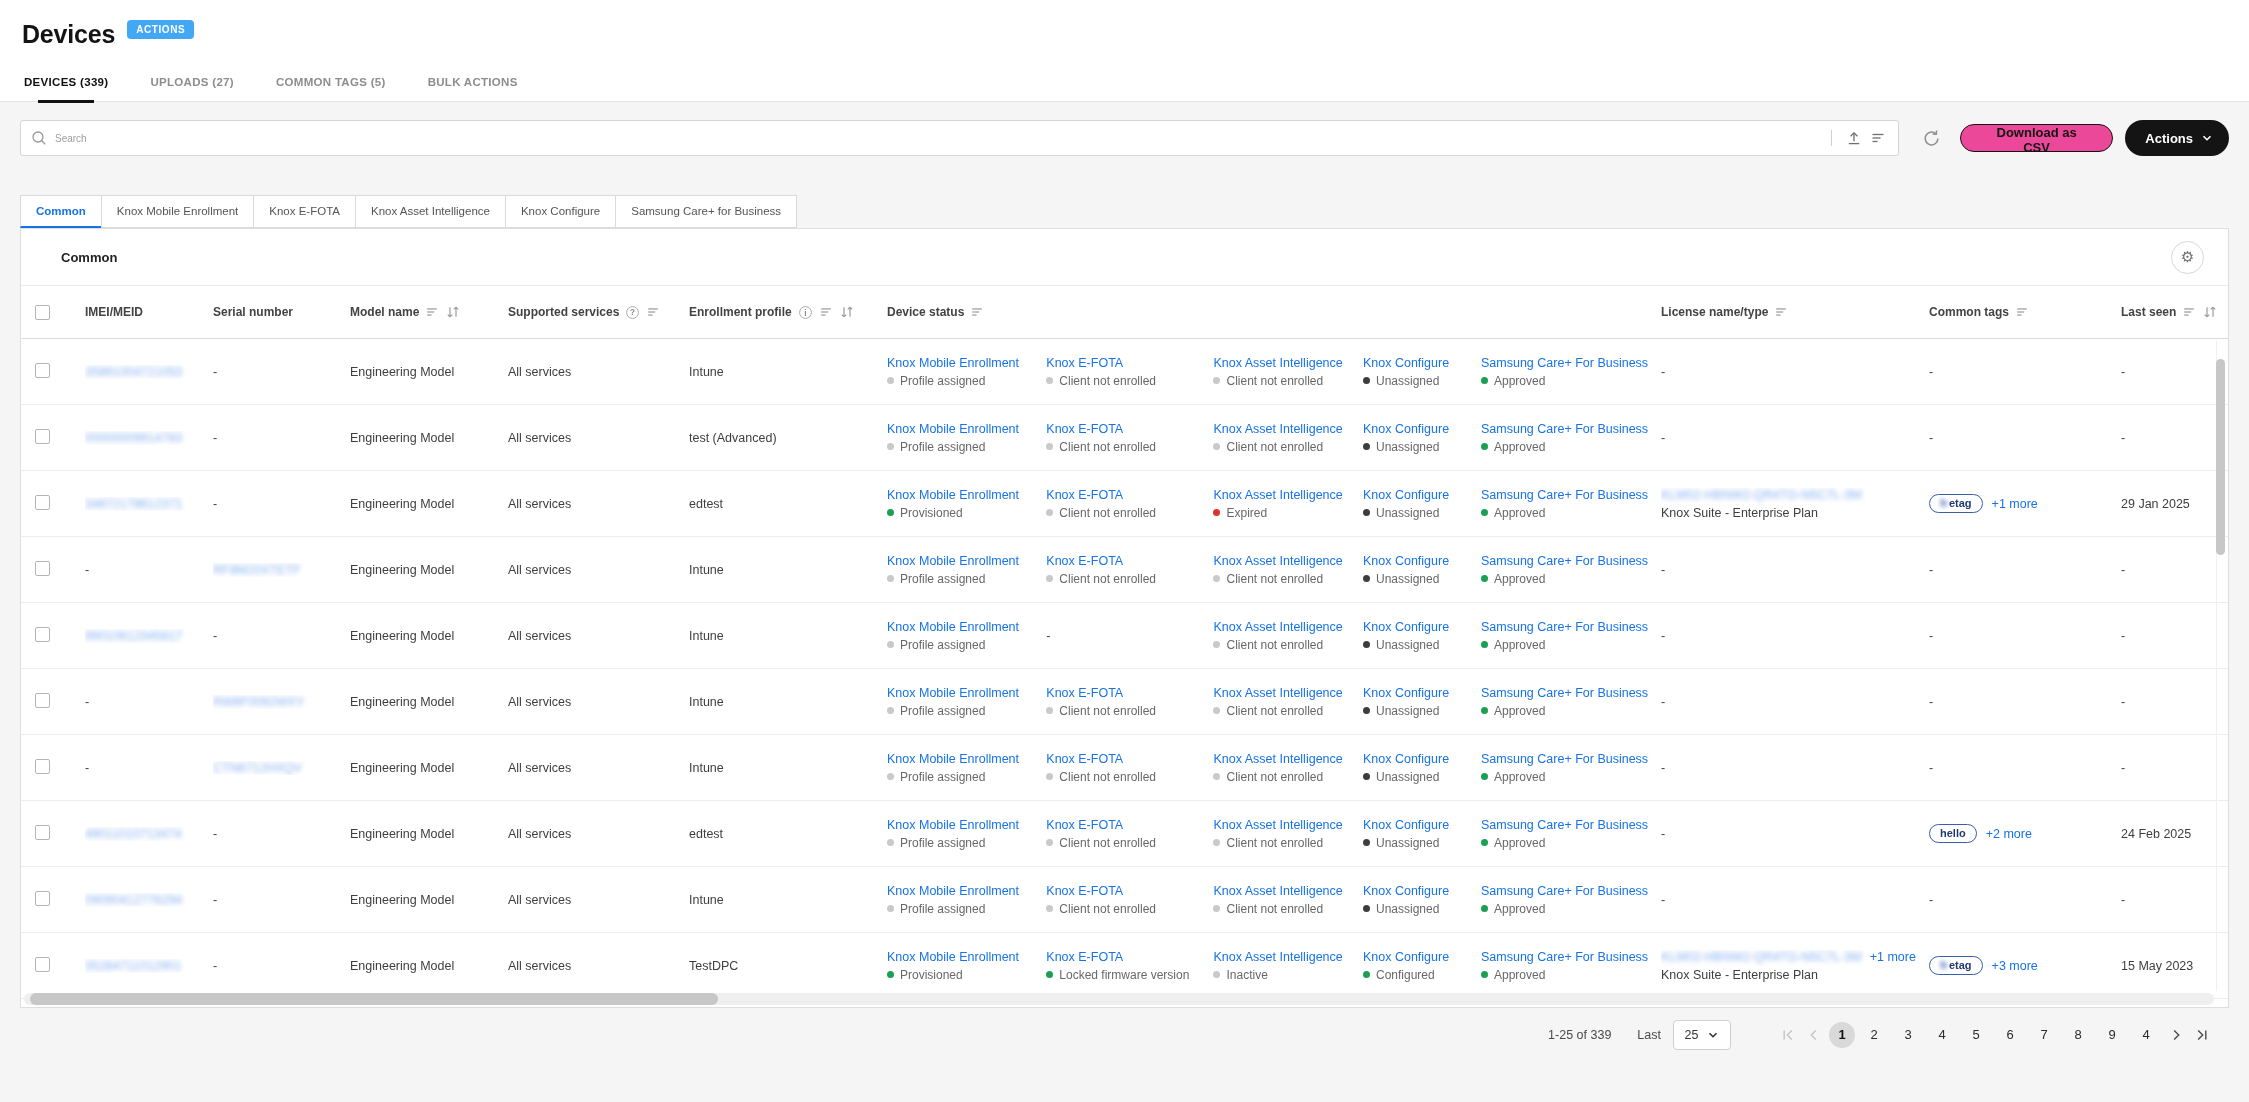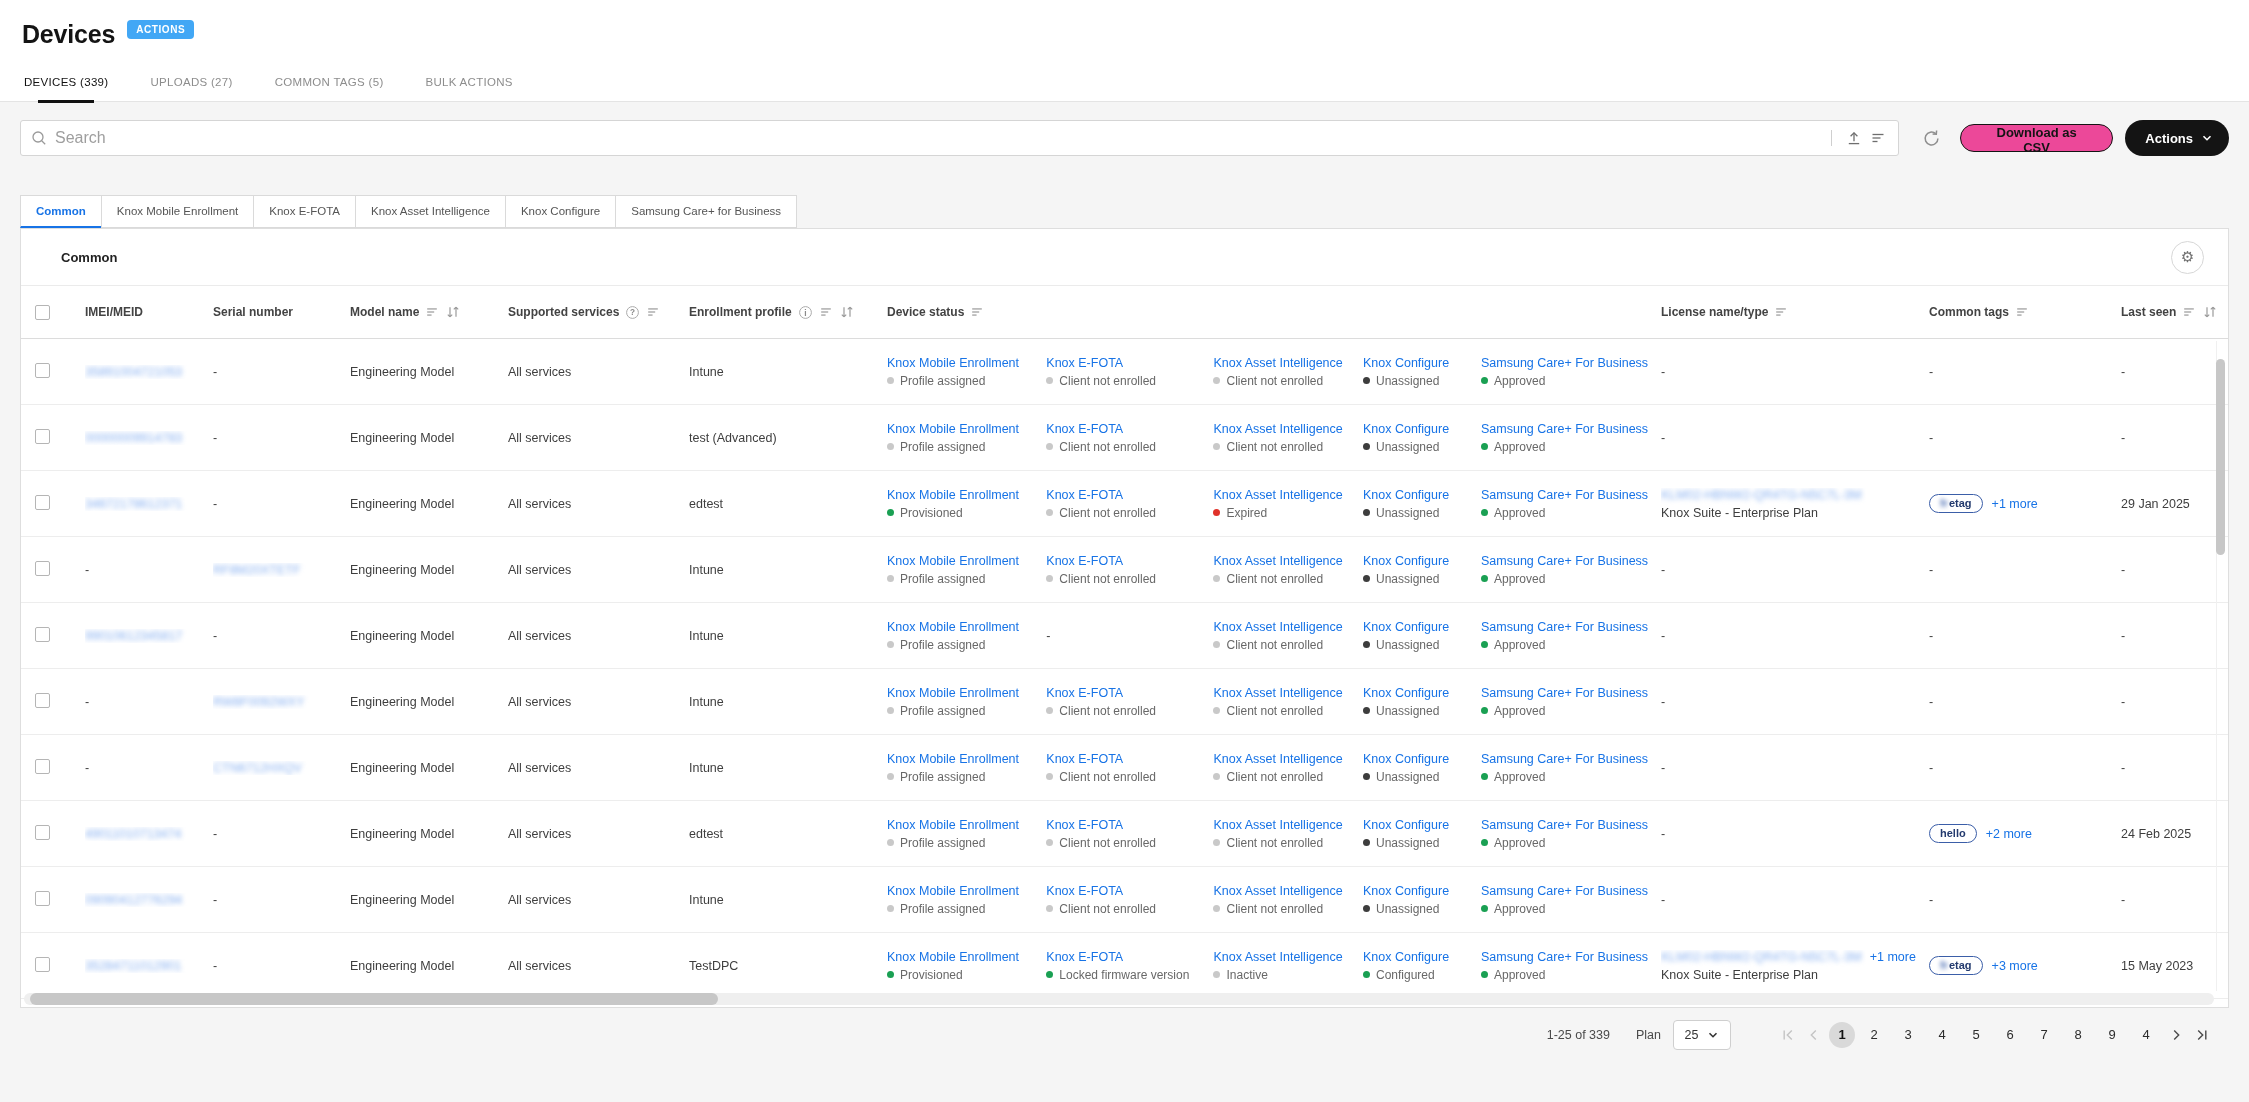--- a/index.html
+++ b/index.html
@@ -11,34 +11,34 @@
   .page-header { background:#fff; padding:20px 24px 0 22px; }
   .title-row { display:flex; align-items:flex-start; gap:12px; }
   .title-row h1 { font-size:25px; font-weight:700; color:#141414; letter-spacing:-.2px; }
   .badge { background:var(--badge_blue); color:#fff; font-size:10px; font-weight:700;
     padding:4px 9px; border-radius:4px; letter-spacing:.6px; }
   .desc { margin-top:23px; font-size:12px; color:#4d4d4d; }
   .desc a { color:var(--accent_blue); text-decoration:none; cursor:pointer; }
 
   
   .main-tabs { display:flex; gap:38px; padding:0 22px; margin-top:21px; border-bottom:1px solid #e4e4e4; background:#fff; }
-  .main-tab { font-size:11.5px; font-weight:400; color:#8d8d8d; letter-spacing:.3px;
+  .main-tab { font-size:11.5px; font-weight:700; color:#8d8d8d; letter-spacing:.3px;
     padding:6px 2px 13px; cursor:pointer; position:relative; }
   .main-tab.active { color:#111; }
   .main-tab.active::after { content:""; position:absolute; left:50%; transform:translateX(-50%);
     bottom:-2px; width:56px; height:3px; background:#111; }
 
   
   .content { flex:1; background:#f5f5f5; padding:18px 20px 0 20px; }
 
   
   .toolbar { display:flex; align-items:center; }
   .search-box { width:1932px; height:36px; background:#fff; border:1px solid #d5d5d5; border-radius:3px;
     display:flex; align-items:center; padding:0 12px 0 10px; gap:8px; }
-  .search-box input { flex:1; border:none; outline:none; font-size:16px; color:#15803d; font-family:inherit; background:transparent; }
+  .search-box input { flex:1; border:none; outline:none; font-size:10px; color:#15803d; font-family:inherit; background:transparent; }
   .search-box input::placeholder { color:#9e9e9e; }
   .vbar { width:1px; height:16px; background:#cfcfcf; margin:0 6px; }
   .ic { display:inline-flex; align-items:center; justify-content:center; line-height:0; }
   .ic.act { cursor:pointer; }
   .ic.refresh { margin:0 18px 0 22px; cursor:pointer; }
   .btn-csv { height:28px; padding:0 22px; border-radius:20px; border:1.5px solid #141414; background:#ec4899;
     font-family:inherit; font-size:13px; font-weight:700; color:#141414; cursor:pointer; }
   .btn-actions { height:36px; margin-left:12px; padding:0 16px 0 20px; border-radius:20px; border:none;
     background:#141414; color:#fff; font-family:inherit; font-size:13px; font-weight:700;
     display:inline-flex; align-items:center; gap:8px; cursor:pointer; }
@@ -812,21 +812,21 @@
       <div class="hscroll">
           <div class="hthumb"></div>
         </div>
       <div class="vscroll">
           <div class="vthumb"></div>
         </div>
     </section>
 
     <div class="pagination" id="pagination">
         <span class="pg-range">1-25 of 339</span>
-        <span class="pg-show">Plan</span>
+        <span class="pg-show">Last</span>
         <div class="pg-select">
           <span>25</span>
           <span class="ic">
             <svg width="12" height="12" viewBox="0 0 12 12" fill="none" stroke="currentColor" stroke-width="1.6">
               <path d="M2.5 4.2 6 7.7l3.5-3.5"></path>
             </svg>
           </span>
         </div>
         <span class="pg-nav disabled">
           <svg width="14" height="14" viewBox="0 0 14 14" fill="none" stroke="currentColor" stroke-width="1.4">

